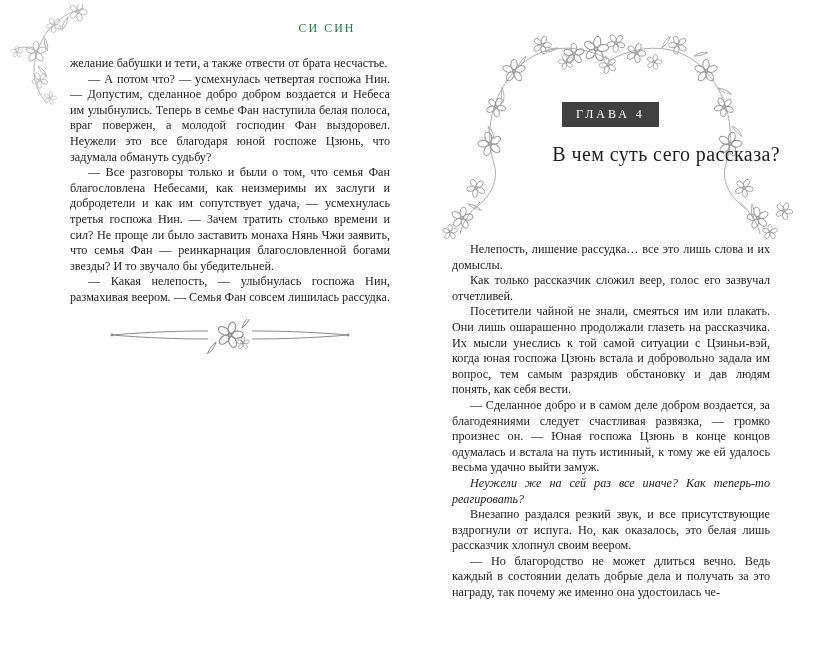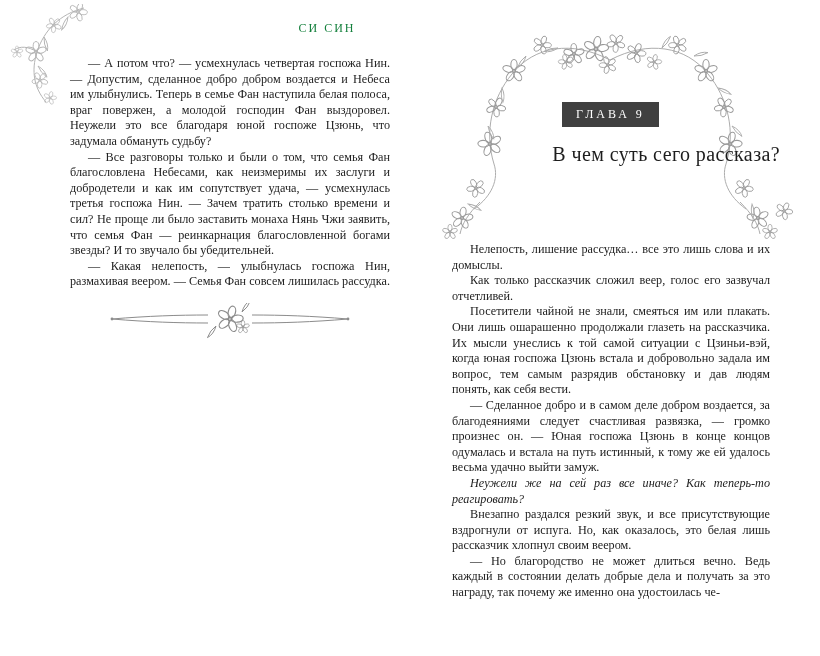--- a/index.html
+++ b/index.html
@@ -108,20 +108,21 @@
       <use href="#fl" stroke="#b5b5b5" fill="none" transform="translate(7,48) scale(0.55)"></use>
       <use href="#fl" stroke="#b5b5b5" fill="none" transform="translate(40,94) scale(0.6) rotate(15)"></use>
       <use href="#lf" stroke="#b5b5b5" transform="translate(58,13) rotate(150)"></use>
       <use href="#lf" stroke="#b5b5b5" transform="translate(34,33) rotate(110)"></use>
       <use href="#lf" stroke="#b5b5b5" transform="translate(28,62) rotate(85)"></use>
     </svg>
 
     <div class="running-head">СИ СИН</div>
 
     <div class="text-block left-text">
+      <p class="cont">желание бабушки и тети, а также отвести от брата несчастье.</p>
       <p class="ind">— А потом что? — усмехнулась четвертая госпожа Нин. — Допустим, сделанное добро добром воздается и Небеса им улыбнулись. Теперь в семье Фан наступила белая полоса, враг повержен, а молодой господин Фан выздоровел. Неужели это все благодаря юной госпоже Цзюнь, что задумала обмануть судьбу?</p>
       <p class="ind">— Все разговоры только и были о том, что семья Фан благословлена Небесами, как неизмеримы их заслуги и добродетели и как им сопутствует удача, — усмехнулась третья госпожа Нин. — Зачем тратить столько времени и сил? Не проще ли было заставить монаха Нянь Чжи заявить, что семья Фан — реинкарнация благословленной богами звезды? И то звучало бы убедительней.</p>
       <p class="ind">— Какая нелепость, — улыбнулась госпожа Нин, размахивая веером. — Семья Фан совсем лишилась рассудка.</p>
 
       <svg class="divider" width="244" height="40" viewBox="0 0 244 40">
         <g stroke="#8c8c8c" fill="none" stroke-width="1">
           <path d="M4,16 C40,13 70,12 100,12"></path>
           <path d="M4,16 C40,19 70,20 100,20"></path>
           <path d="M240,16 C204,13 174,12 144,12"></path>
           <path d="M240,16 C204,19 174,20 144,20"></path>
@@ -176,21 +177,21 @@
       <use href="#lf" stroke="#adadad" transform="translate(80,72) rotate(120)"></use>
       <use href="#lf" stroke="#adadad" transform="translate(66,110) rotate(100)"></use>
       <use href="#lf" stroke="#adadad" transform="translate(240,32) rotate(-20)"></use>
       <use href="#lf" stroke="#adadad" transform="translate(272,40) rotate(20)"></use>
       <use href="#lf" stroke="#adadad" transform="translate(296,72) rotate(60)"></use>
       <use href="#lf" stroke="#adadad" transform="translate(310,110) rotate(80)"></use>
       <use href="#lf" stroke="#adadad" transform="translate(330,188) rotate(120)"></use>
       <use href="#lf" stroke="#adadad" transform="translate(46,188) rotate(60)"></use>
     </svg>
 
-    <div class="chapter-badge">ГЛАВА 9</div>
+    <div class="chapter-badge">ГЛАВА 4</div>
 
     <h1 class="chapter-title">В чем суть сего рассказа?</h1>
 
     <div class="text-block right-text">
       <p class="ind">Нелепость, лишение рассудка… все это лишь слова и их домыслы.</p>
       <p class="ind">Как только рассказчик сложил веер, голос его зазвучал отчетливей.</p>
       <p class="ind">Посетители чайной не знали, смеяться им или плакать. Они лишь ошарашенно продолжали глазеть на рассказчика. Их мысли унеслись к той самой ситуации с Цзиньи-вэй, когда юная госпожа Цзюнь встала и добровольно задала им вопрос, тем самым разрядив обстановку и дав людям понять, как себя вести.</p>
       <p class="ind">— Сделанное добро и в самом деле добром воздается, за благодеяниями следует счастливая развязка, — громко произнес он. — Юная госпожа Цзюнь в конце концов одумалась и встала на путь истинный, к тому же ей удалось весьма удачно выйти замуж.</p>
       <p class="ital">Неужели же на сей раз все иначе? Как теперь-то реагировать?</p>
       <p class="ind">Внезапно раздался резкий звук, и все присутствующие вздрогнули от испуга. Но, как оказалось, это белая лишь рассказчик хлопнул своим веером.</p>

